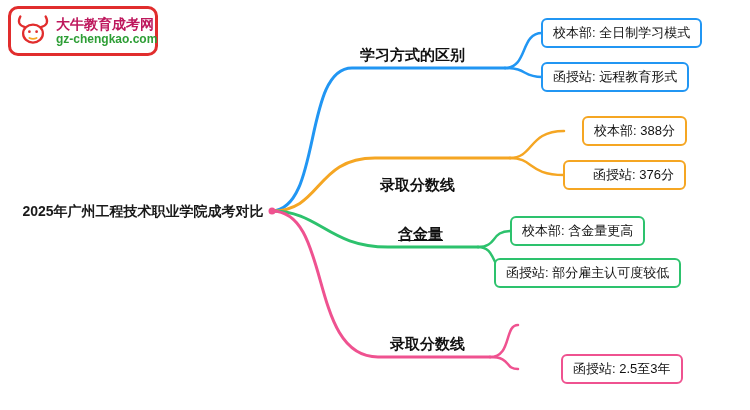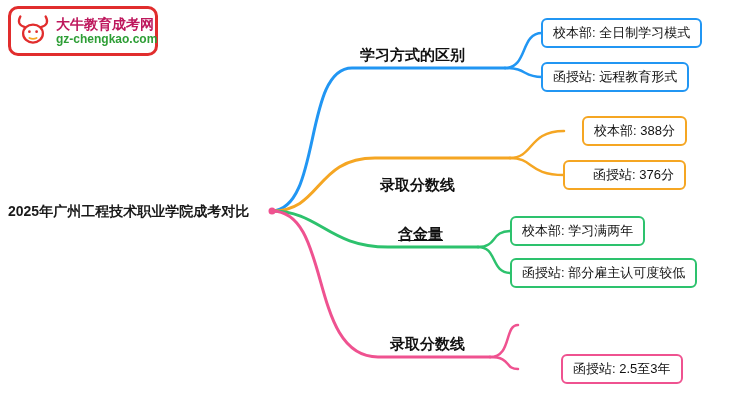--- a/index.html
+++ b/index.html
@@ -23,20 +23,21 @@
   .root-label{
     position:absolute;
     left:8px;top:201px;
     width:270px;
     font-size:14px;
     font-weight:bold;
     color:#1a1a1a;
     z-index:2;
     letter-spacing:0px;
     line-height:20px;
+    text-align:center;
   }
   .branch-label{
     position:absolute;
     font-size:15px;
     font-weight:bold;
     color:#111;
     z-index:2;
     line-height:18px;
     white-space:nowrap;
   }
@@ -136,18 +137,18 @@
   <div class="branch-label" style="left:380px;top:136px;margin-top:40px;">录取分数线</div>
   <div class="branch-label" style="left:398px;top:225px;text-decoration:underline;">含金量</div>
   <div class="branch-label" style="left:390px;top:335px;">录取分数线</div>
 
   <div class="leaf" style="left: 541px; top: 18px; border-color: rgb(33, 150, 243);">校本部: 全日制学习模式</div>
   <div class="leaf" style="left: 541px; top: 62px; border-color: rgb(33, 150, 243);">函授站: 远程教育形式</div>
 
   <div class="leaf" style="left: 582px; top: 116px; border-color: rgb(245, 166, 35);">校本部: 388分</div>
   <div class="leaf" style="left: 563px; top: 160px; border-color: rgb(245, 166, 35); padding-left: 28px;">函授站: 376分</div>
 
-  <div class="leaf" style="left: 510px; top: 216px; border-color: rgb(45, 194, 109);">校本部: 学习满两年</div>
-  <div class="leaf" style="left: 510px; top: 258px; border-color: rgb(45, 194, 109);">函授站: 部分雇主认可度较低</div>
+  <div class="leaf" style="left: 510px; top: 216px; border-color: rgb(45, 194, 109);">校本部: 含金量更高</div>
+  <div class="leaf" style="left: 494px; top: 258px; border-color: rgb(45, 194, 109);">函授站: 部分雇主认可度较低</div>
 
   <div class="leaf" style="left: 517px; top: 354px; border-color: rgb(239, 82, 144); margin-left: 44px;">函授站: 2.5至3年</div>
 
 </div>
 
 </body></html>

